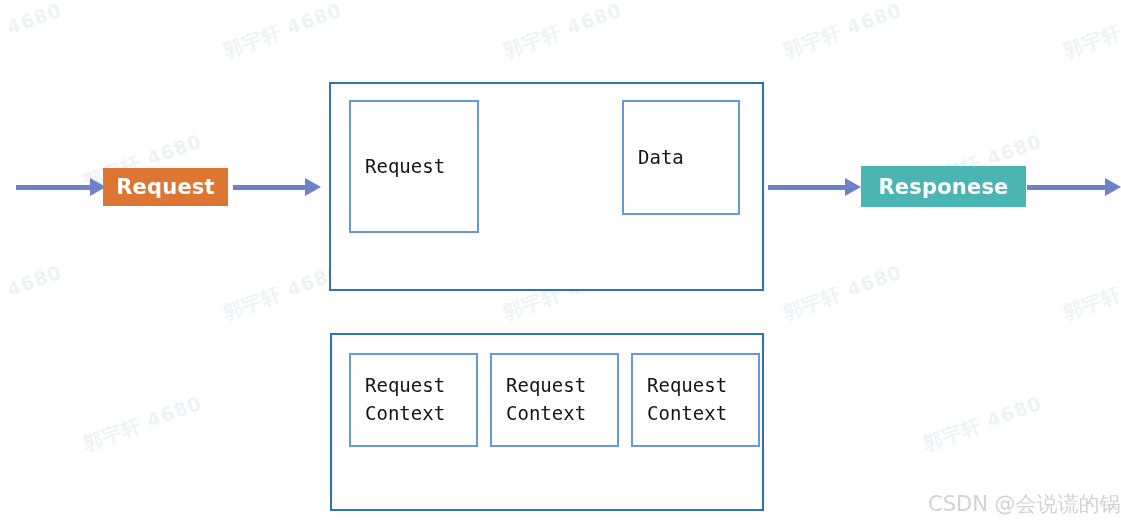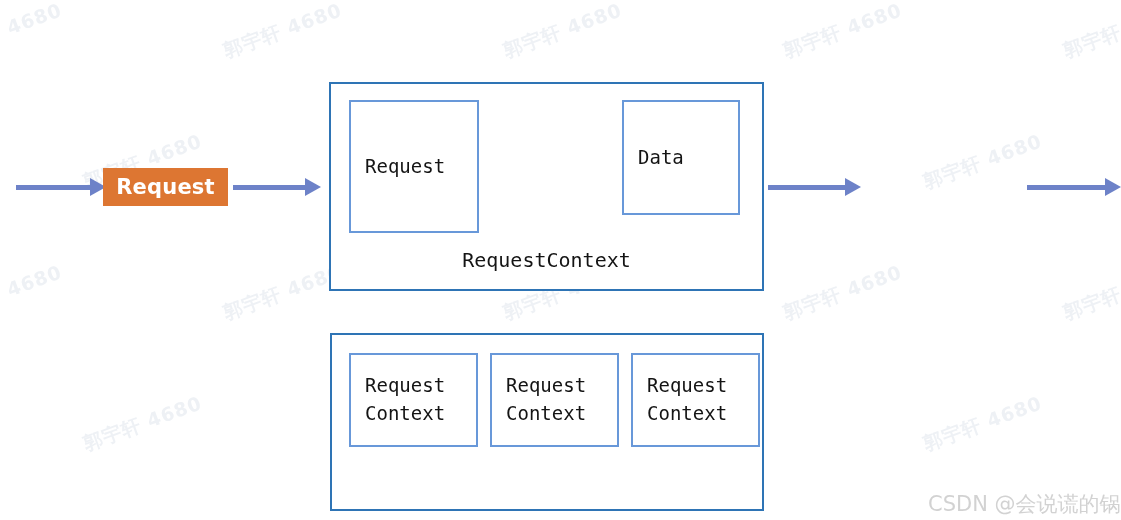--- a/index.html
+++ b/index.html
@@ -174,27 +174,29 @@
 
   <div class="inner-box" style="left:349px; top:100px; width:130px; height:133px;">
     <span class="inner-label">Request</span>
   </div>
 
 
   <div class="inner-box" style="left:622px; top:100px; width:118px; height:115px;">
     <span class="inner-label">Data</span>
   </div>
 
-  <div class="group-caption" style="left:329px; top:248px; width:435px;">RequestContext</div>
 
   <div class="arrow" style="left:768px; top:178px; width:93px; height:18px;">
     <div class="arrow-shaft" style="width:77px;"></div>
     <div class="arrow-head"></div>
   </div>
 
+  <div class="pill teal" style="left:861px; top:166px; width:165px; height:41px;">
+    <span>Responese</span>
+  </div>
 
   <div class="arrow" style="left:1027px; top:178px; width:94px; height:18px;">
     <div class="arrow-shaft" style="width:78px;"></div>
     <div class="arrow-head"></div>
   </div>
 
   <div class="group-box" style="left:330px; top:333px; width:434px; height:178px;"></div>
 
   <div class="inner-box" style="left:349px; top:353px; width:129px; height:94px;">
     <span class="inner-label">Request

